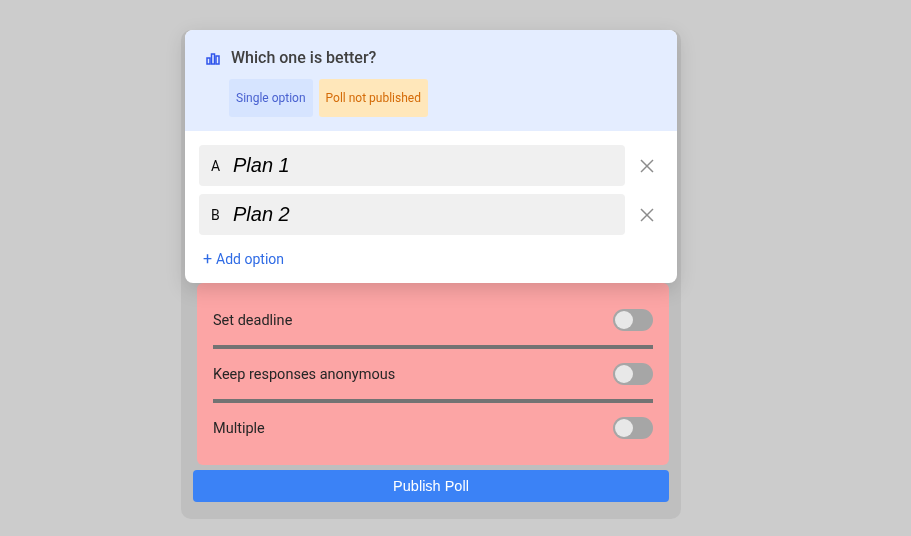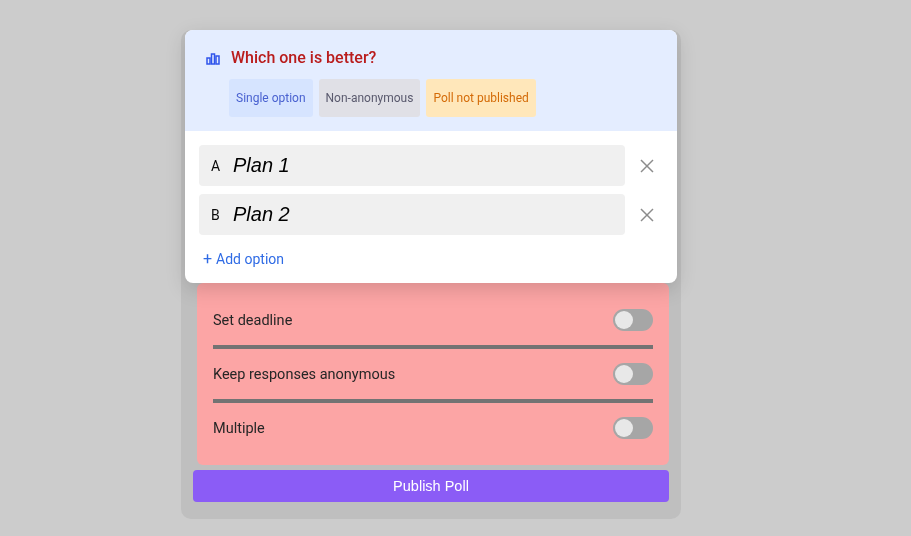--- a/index.html
+++ b/index.html
@@ -59,21 +59,21 @@
       height: 18px;
       background: #e8e8e8;
       border-radius: 50%;
     }
     .publish-btn {
       position: absolute;
       left: 193px;
       top: 470px;
       width: 476px;
       height: 32px;
-      background: #8b5cf6;
+      background: #3b82f6;
       color: #ffffff;
       border: none;
       border-radius: 4px;
       font-size: 14.5px;
       cursor: pointer;
       display: flex;
       align-items: center;
       justify-content: center;
     }
     .poll-card {
@@ -91,21 +91,21 @@
       padding: 18px 20px 14px 20px;
     }
     .poll-title-row {
       display: flex;
       align-items: center;
       gap: 10px;
     }
     .poll-title {
       font-size: 16px;
       font-weight: 500;
-      color: #b91c1c;
+      color: #404040;
     }
     .poll-icon {
       width: 16px;
       height: 16px;
       flex-shrink: 0;
     }
     .tags-row {
       display: flex;
       gap: 6px;
       margin-top: 12px;
@@ -215,21 +215,20 @@
         <svg viewBox="0 0 16 16" fill="none" stroke="#2f54eb" stroke-width="1.5">
           <rect x="2" y="8" width="3" height="6"></rect>
           <rect x="6.5" y="4" width="3" height="10"></rect>
           <rect x="11" y="6" width="3" height="8"></rect>
         </svg>
       </span>
       <span class="poll-title">Which one is better?</span>
     </div>
     <div class="tags-row">
       <span class="tag tag-blue">Single option</span>
-      <span class="tag tag-gray">Non-anonymous</span>
       <span class="tag tag-orange">Poll not published</span>
     </div>
   </div>
   <div class="options-section">
     <div class="option-row">
       <div class="option-input">
         <span class="option-letter">A</span>
         <input class="option-text" type="text" value="Plan 1" style="">
       </div>
       <div class="remove-btn">

